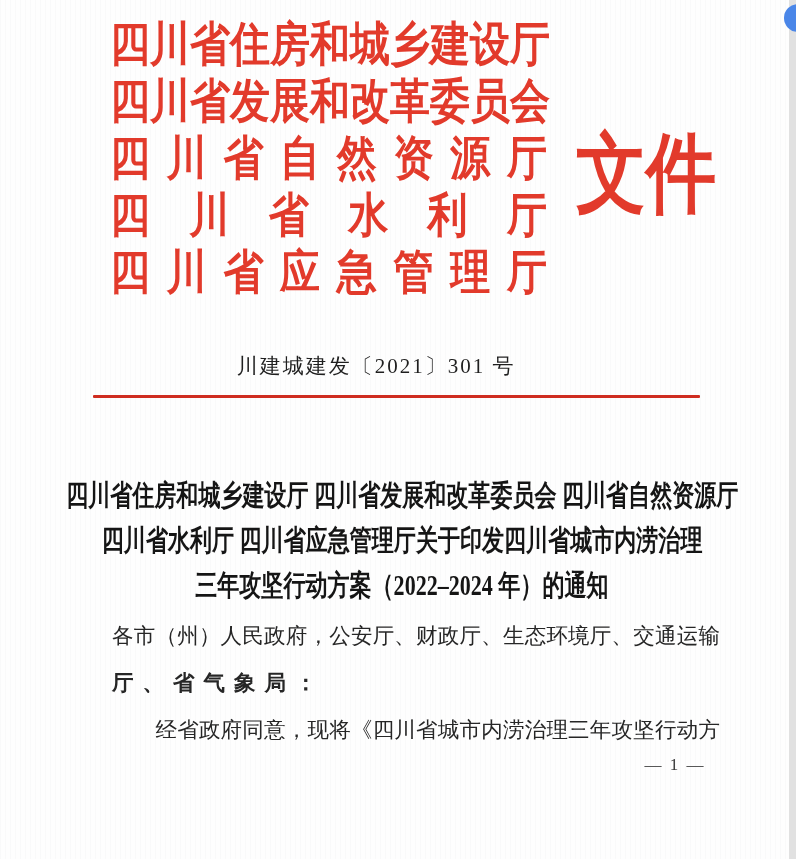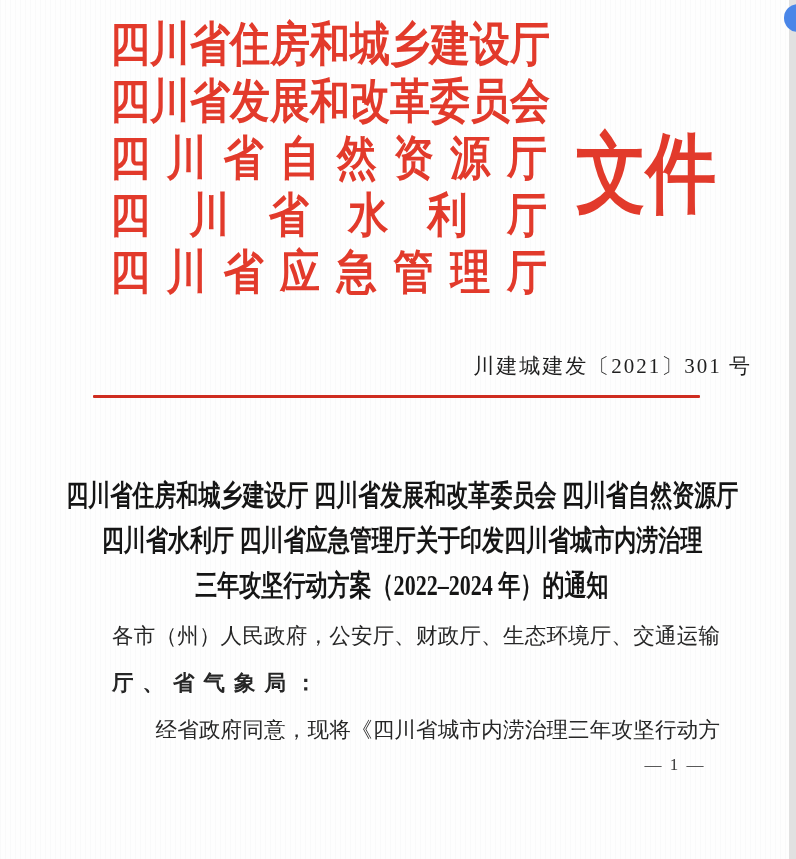--- a/index.html
+++ b/index.html
@@ -35,21 +35,21 @@
     color: var(--red-text, #e23a2b);
     transform: scaleY(1.24);
     transform-origin: top left;
     letter-spacing: 0px;
     white-space: nowrap;
   }
 
   
   .doc-number {
     position: absolute; left: 0; top: 352px; width: 752px;
-    text-align: right;
+    text-align: center;
     font-size: 21px; color: #1f1f1f;
     letter-spacing: 2px;
   }
 
   
   .red-rule {
     position: absolute; left: 93px; top: 395px;
     width: 607px; height: 3px;
     background: var(--red-rule, #cf2d20);
     border-radius: 1px;

